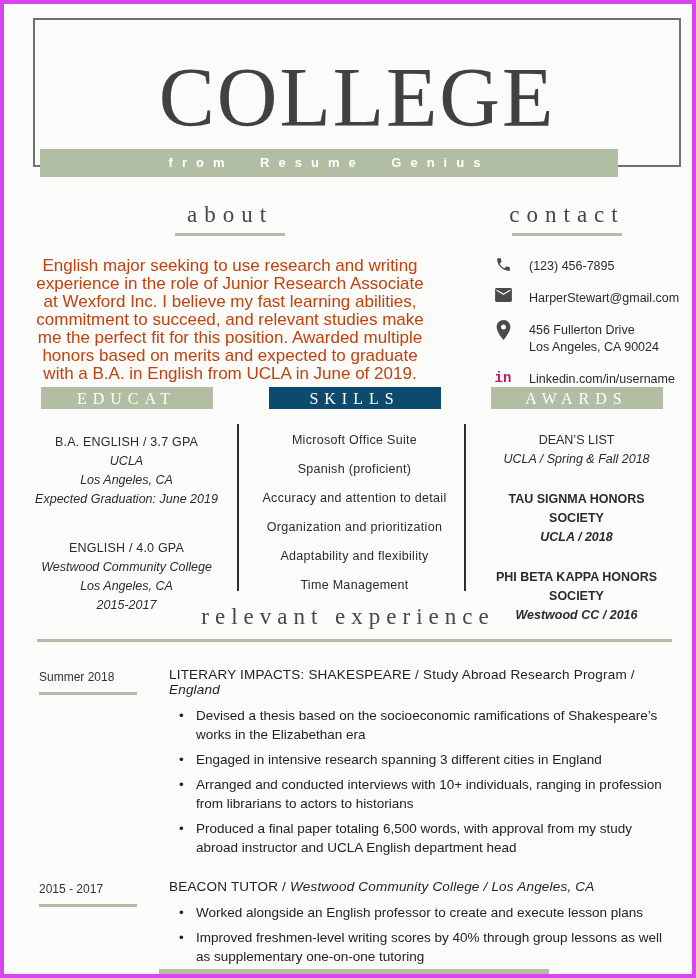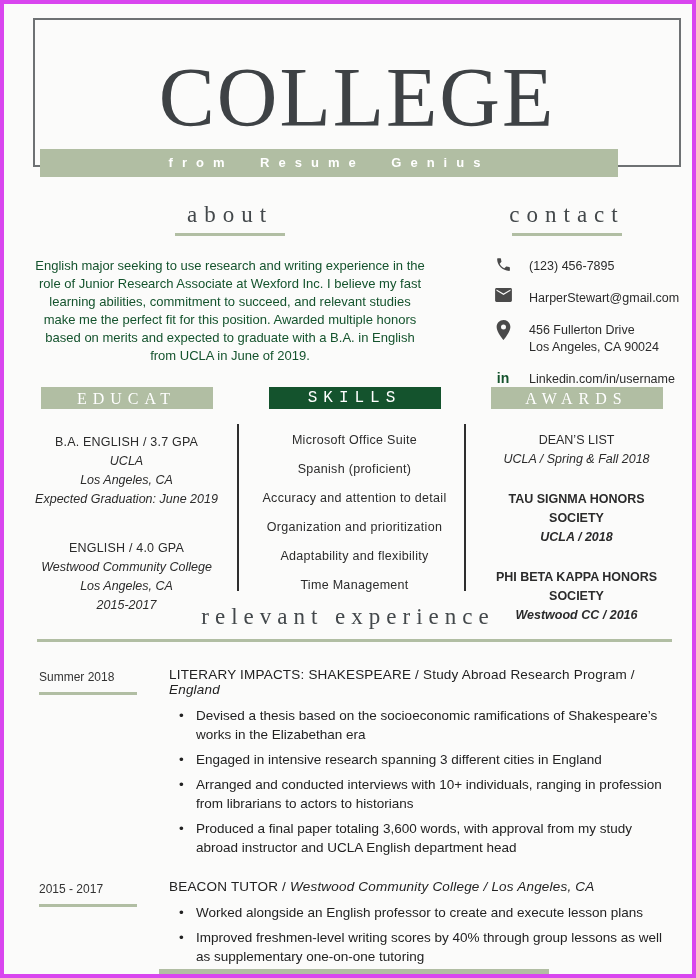--- a/index.html
+++ b/index.html
@@ -29,32 +29,32 @@
   
   .serif-heading {
     font-family: "Liberation Serif", serif; font-weight: normal;
     color: #43484b; letter-spacing: 7px; font-size: 23px; margin: 0;
   }
   .heading-underline { height: 3px; margin: 5px auto 0 auto; }
 
   
   .about { position: absolute; top: 198px; left: 28px; width: 396px; text-align: center; }
   .about-underline { width: 110px; }
-  .about-text { margin: 21px 0 0 0; font-size: 13px; line-height: 18px; color: #14532d; }
+  .about-text { margin: 21px 0 0 0; font-size: 17px; line-height: 18px; color: #c2410c; }
 
   
   .contact { position: absolute; top: 198px; left: 446px; width: 234px; }
   .contact-heading-wrap { text-align: center; }
   .contact-underline { width: 110px; }
   .contact-items { margin-top: 20px; padding-left: 16px; }
   .contact-item { display: flex; align-items: flex-start; margin-bottom: 13px; margin-left: 27px; }
   .contact-icon { width: 20px; flex: 0 0 20px; margin-right: 16px; text-align: center; }
   .contact-icon svg { display: block; margin: 0 auto; }
   .contact-text { font-size: 12.5px; line-height: 17px; color: #2b2b2b; padding-top: 2px; }
-  .linkedin-glyph { font-weight: bold; font-size: 14px; color: #14532d; line-height: 18px; }
+  .linkedin-glyph { font-weight: bold; font-size: 14px; color: #be185d; line-height: 18px; font-family: Liberation Mono, monospace; }
 
   
   .columns { position: absolute; top: 383px; left: 0; right: 0; height: 210px; }
   .col { position: absolute; top: 0; width: 185px; text-align: center; }
   .col-education { left: 30px; }
   .col-skills { left: 258px; }
   .col-awards { left: 480px; }
   .col-bar {
     width: 172px; height: 22px; margin: 0 auto; line-height: 23px;
     font-family: "Liberation Serif", serif; font-size: 16px;
@@ -169,21 +169,21 @@
         <div class="edu-entry">
           <div class="edu-title">ENGLISH / 4.0 GPA</div>
           <div class="edu-detail">Westwood Community College</div>
           <div class="edu-detail">Los Angeles, CA</div>
           <div class="edu-detail">2015-2017</div>
         </div>
       </div>
     </div>
 
     <div class="col col-skills">
-      <div class="col-bar dark-bg" style="background: #14532d; font-family: Liberation Mono, monospace;">SKILLS</div>
+      <div class="col-bar dark-bg" style="background: #0c4a6e;">SKILLS</div>
       <div class="skills-body">
         <div class="skill-item">Microsoft Office Suite</div>
         <div class="skill-item">Spanish (proficient)</div>
         <div class="skill-item">Accuracy and attention to detail</div>
         <div class="skill-item">Organization and prioritization</div>
         <div class="skill-item">Adaptability and flexibility</div>
         <div class="skill-item">Time Management</div>
       </div>
     </div>
 
@@ -216,21 +216,21 @@
     <div class="exp-entry">
       <div class="exp-date-col">
         <span class="exp-date green-border" style="border-bottom-color: rgb(177, 190, 163);">Summer 2018</span>
       </div>
       <div class="exp-content">
         <p class="exp-title"><span>LITERARY IMPACTS: SHAKESPEARE / Study Abroad Research Program / </span><span class="italic-part">England</span></p>
         <ul class="exp-bullets">
           <li>Devised a thesis based on the socioeconomic ramifications of Shakespeare’s works in the Elizabethan era</li>
           <li>Engaged in intensive research spanning 3 different cities in England</li>
           <li>Arranged and conducted interviews with 10+ individuals, ranging in profession from librarians to actors to historians</li>
-          <li>Produced a final paper totaling 3,600 words, with approval from my study abroad instructor and UCLA English department head</li>
+          <li>Produced a final paper totaling 6,500 words, with approval from my study abroad instructor and UCLA English department head</li>
         </ul>
       </div>
     </div>
 
     <div class="exp-entry exp-entry-2">
       <div class="exp-date-col">
         <span class="exp-date green-border" style="border-bottom-color: rgb(177, 190, 163);">2015 - 2017</span>
       </div>
       <div class="exp-content">
         <p class="exp-title"><span>BEACON TUTOR / </span><span class="italic-part">Westwood Community College / Los Angeles, CA</span></p>

